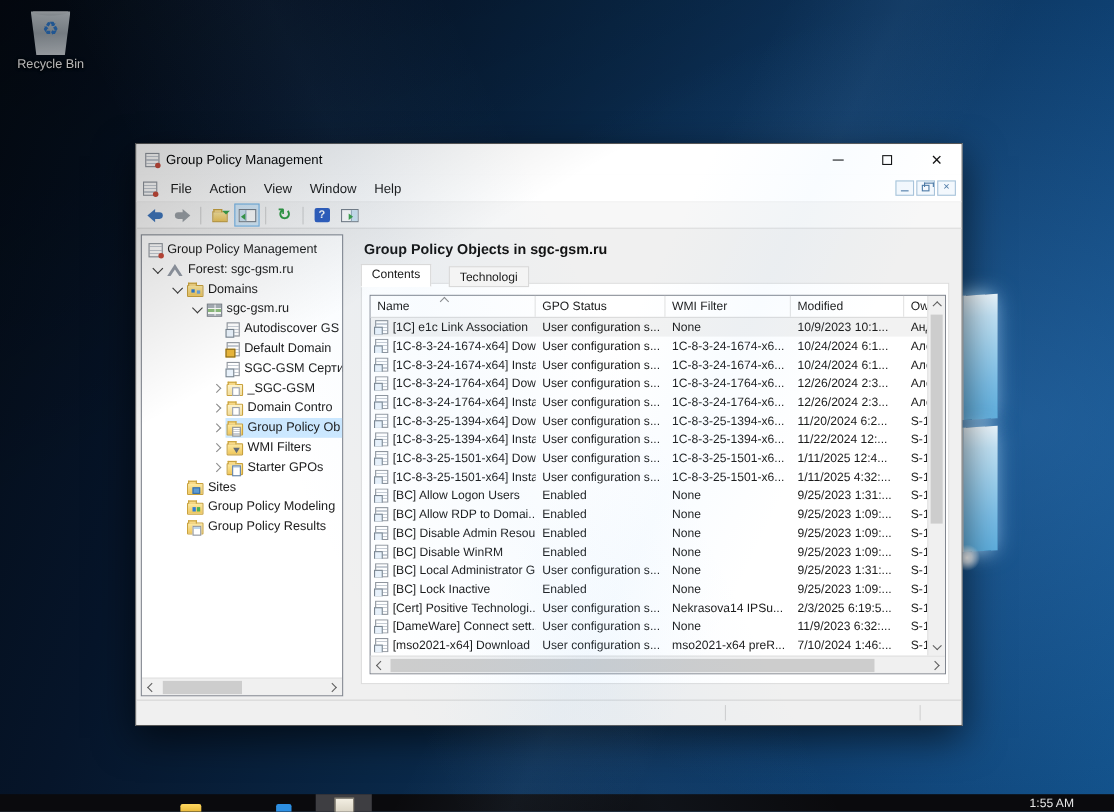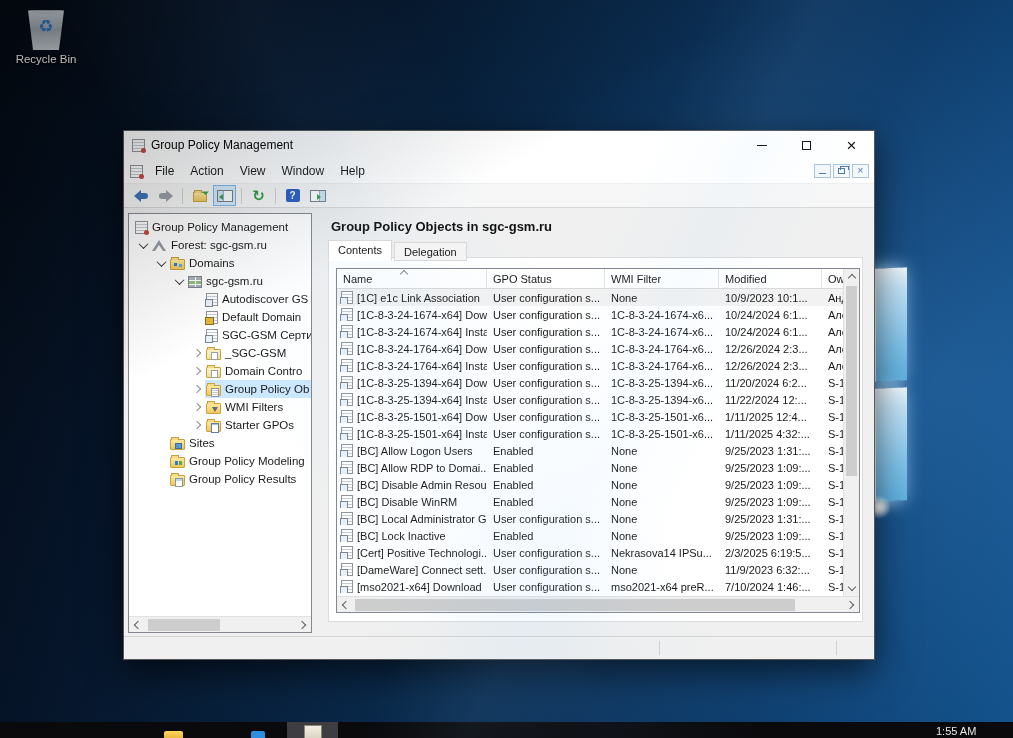--- a/index.html
+++ b/index.html
@@ -140,21 +140,21 @@
   .sb-arrow.left::before { transform:rotate(135deg); margin-left:2px; }
   .sb-arrow.right::before { transform:rotate(-45deg); margin-right:2px; }
   .sb-arrow.up::before { transform:rotate(-135deg); margin-top:2px; }
   .sb-arrow.downA::before { transform:rotate(45deg); margin-bottom:2px; }
   .sb-thumb { height:12px; background:#cdcdcd; border-radius:0; }
   .tree-hscroll .sb-thumb { width:72px; margin-left:3px; }
 
   .right-pane { position:absolute; left:197px; top:5px; width:542px; height:425px; }
   .pane-heading { font-size:13px; font-weight:bold; color:#111; padding:6px 0 0 10px; }
   .tabs { position:absolute; left:7px; top:27px; display:flex; z-index:2; }
-  .tab { font-size:11px; padding:3px 9px 2px; border:1px solid #d9d9d9; margin-right:2px; color:#1a1a1a; }
+  .tab { font-size:11px; padding:3px 9px 2px; border:1px solid #d9d9d9; margin-right:16px; color:#1a1a1a; }
   .tab.active { background:#fff; border-bottom-color:#fff; padding-bottom:4px; }
   .tab.inactive { background:#f4f4f4; margin-top:2px; }
   .tab-box { position:absolute; left:7px; top:44px; width:535px; height:365px; background:#fff; border:1px solid #dcdcdc; }
 
   .listview { position:absolute; left:7px; top:10px; width:524px; height:345px; border:1px solid #828790; background:#fff; }
   .lv-header { position:absolute; left:0; top:0; right:16px; height:20px; display:flex; background:#fff; border-bottom:1px solid #d9d9d9; font-size:11px; color:#1a1a1a; }
   .lv-hcol { border-right:1px solid #e3e3e3; padding:4px 4px 0 6px; overflow:hidden; white-space:nowrap; position:relative; flex:none; }
   .sort-up { position:absolute; top:2px; left:64px; width:6px; height:6px; border-right:1px solid #8a8a8a; border-bottom:1px solid #8a8a8a; transform:rotate(-135deg); }
   .w-name{width:150px;} .w-status{width:118px;} .w-wmi{width:114px;} .w-mod{width:103px;} .w-own{width:23px;border-right:none;}
   .lv-body { position:absolute; left:0; top:20px; right:16px; bottom:16px; overflow:hidden; }
@@ -370,21 +370,21 @@
         <span class="sb-arrow left"></span>
         <span class="sb-thumb"></span>
         <span class="sb-arrow right" style="margin-left:auto;"></span>
       </div>
     </div>
 
     <div class="right-pane">
       <div class="pane-heading">Group Policy Objects in sgc-gsm.ru</div>
       <div class="tabs">
         <div class="tab active">Contents</div>
-        <div class="tab inactive">Delegation</div>
+        <div class="tab inactive">Technologi</div>
       </div>
       <div class="tab-box">
         <div class="listview">
 
           <div class="lv-header">
             <div class="lv-hcol w-name"><span>Name</span><span class="sort-up"></span></div>
             <div class="lv-hcol w-status">GPO Status</div>
             <div class="lv-hcol w-wmi">WMI Filter</div>
             <div class="lv-hcol w-mod">Modified</div>
             <div class="lv-hcol w-own">Ow</div>

